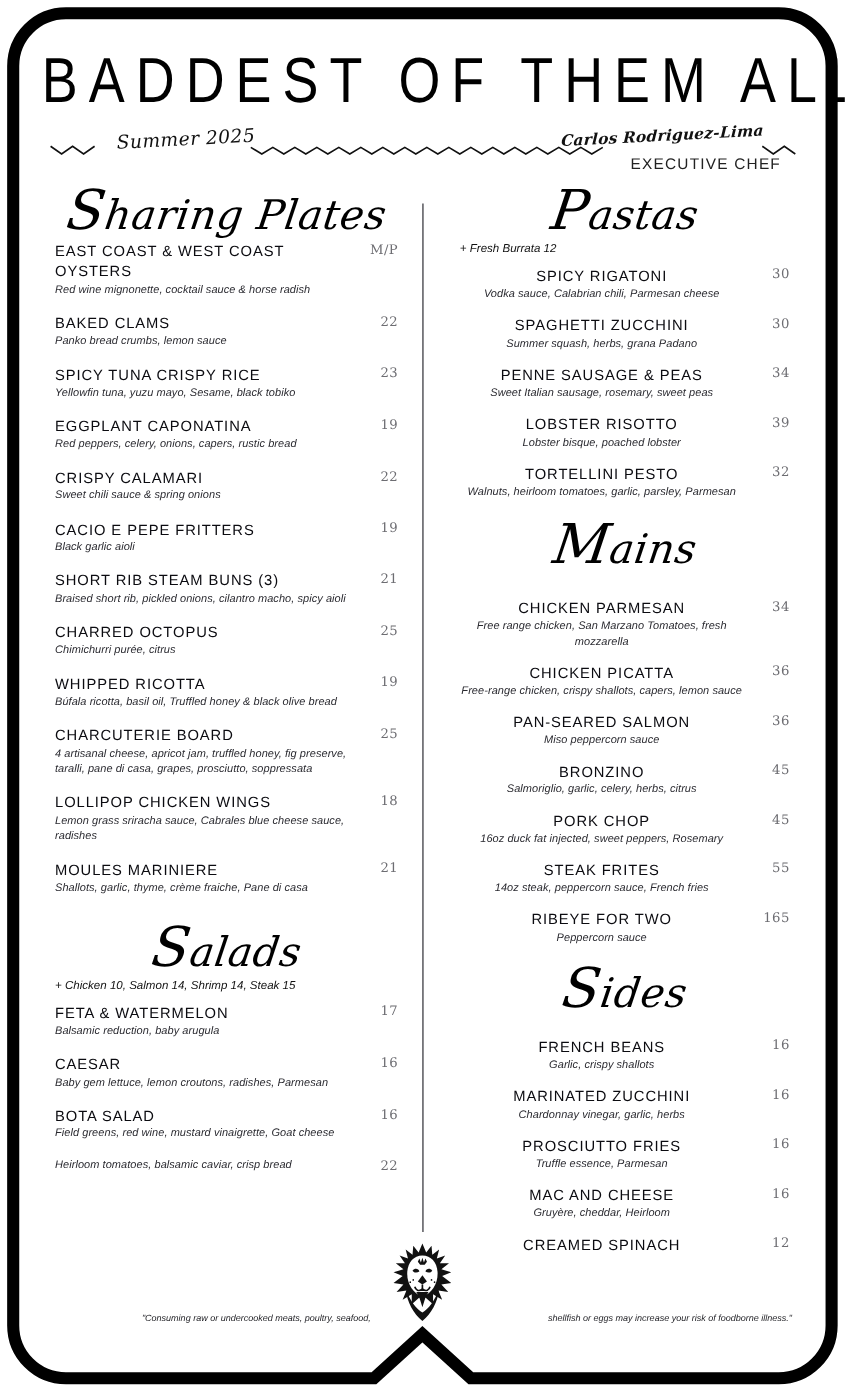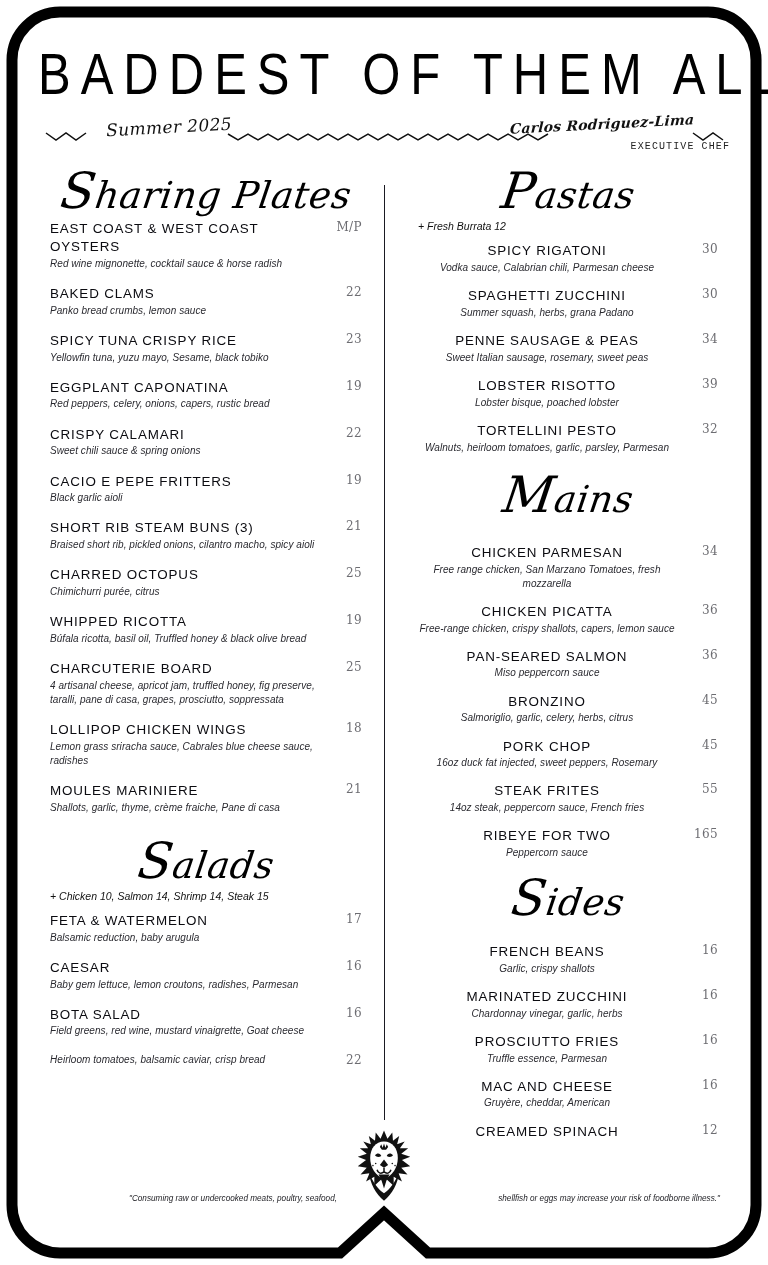--- a/index.html
+++ b/index.html
@@ -57,25 +57,25 @@
     font-family:"DejaVu Serif", serif;
     font-style:italic;
     font-weight:bold;
     font-size:14px;
     color:#111;
     letter-spacing:.2px;
     transform:rotate(-3deg) skewX(-6deg);
     white-space:nowrap;
   }
   .chef-role{
-    position:absolute;right:0;top:20px;
-    font-size:10px;
+    position:absolute;right:20px;top:20px;
+    font-size:14px;
     letter-spacing:1.1px;
     color:#222;
-    font-family:Liberation Mono, monospace;
+    font-family:Liberation Sans, sans-serif;
   }
 
   
   .columns{
     position:relative;
     display:flex;
     margin-top:8px;
   }
   .col{width:50%;box-sizing:border-box;}
   .col-left{padding:0 22px 0 12px;}
@@ -416,21 +416,21 @@
               <div class="item-desc">Chardonnay vinegar, garlic, herbs</div>
               <div class="item-price">16</div>
             </div>
             <div class="item">
               <div class="item-name">PROSCIUTTO FRIES</div>
               <div class="item-desc">Truffle essence, Parmesan</div>
               <div class="item-price">16</div>
             </div>
             <div class="item">
               <div class="item-name">MAC AND CHEESE</div>
-              <div class="item-desc">Gruyère, cheddar, American</div>
+              <div class="item-desc">Gruyère, cheddar, Heirloom</div>
               <div class="item-price">16</div>
             </div>
             <div class="item">
               <div class="item-name">CREAMED SPINACH</div>
               <div class="item-desc"></div>
               <div class="item-price">12</div>
             </div>
           </div>
         </div>
 

